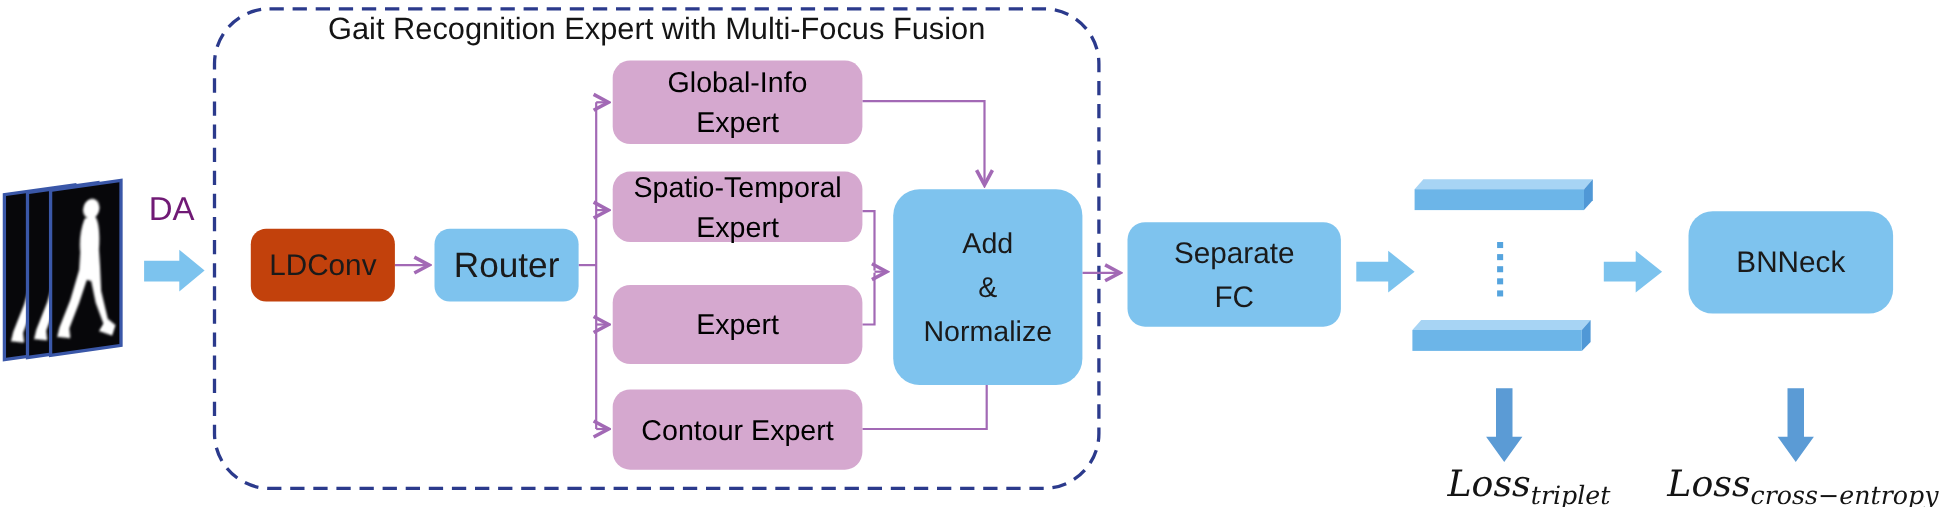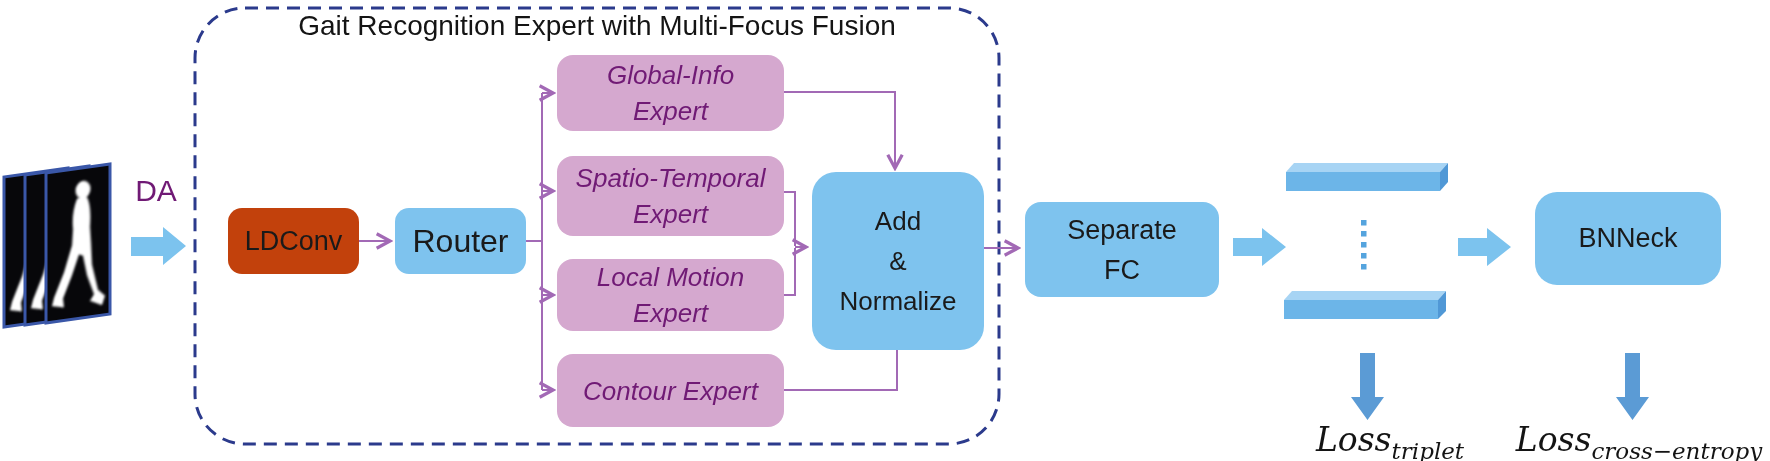--- a/index.html
+++ b/index.html
@@ -12,26 +12,26 @@
     position:absolute;left:194px;top:10px;width:806px;text-align:center;
     font-size:28px;color:#141414;letter-spacing:0px;
   }
   .node{
     position:absolute;display:flex;flex-direction:column;align-items:center;
     justify-content:center;text-align:center;color:#1a1a1a;
   }
   .node span{display:block;}
   .blue{background:#7ec3ee;}
   .purple{background:#c2410c;}
-  .pink{background:#d5a8cf;color:#701a75;font-style:italic;}
+  .pink{background:#d5a8cf;color:#000000;}
   .ldconv{left:228px;top:208px;width:131px;height:66px;border-radius:14px;font-size:27px;}
   .router{left:395px;top:208px;width:131px;height:66px;border-radius:14px;font-size:32px;}
   .expert{left:557px;width:227px;border-radius:16px;font-size:26px;line-height:36px;}
   .e1{top:55px;height:76px;}
-  .e2{top:156px;height:80px;}
+  .e2{top:156px;height:64px;}
   .e3{top:259px;height:72px;}
   .e4{top:354px;height:73px;}
   .addnorm{left:812px;top:172px;width:172px;height:178px;border-radius:24px;font-size:26px;line-height:40px;}
   .sepfc{left:1025px;top:202px;width:194px;height:95px;border-radius:16px;font-size:27px;line-height:40px;}
   .bnneck{left:1535px;top:192px;width:186px;height:93px;border-radius:22px;font-size:27px;}
   .da-label{
     position:absolute;left:124px;top:174px;width:64px;text-align:center;
     font-size:30px;color:#701a75;
   }
   .loss{
@@ -138,21 +138,20 @@
     <span>Global-Info</span>
     <span>Expert</span>
   </div>
 
   <div class="node pink expert e2">
     <span>Spatio-Temporal</span>
     <span>Expert</span>
   </div>
 
   <div class="node pink expert e3">
-    <span>Local Motion</span>
     <span>Expert</span>
   </div>
 
   <div class="node pink expert e4">
     <span>Contour Expert</span>
   </div>
 
   <div class="node blue addnorm">
     <span>Add</span>
     <span>&amp;</span>

